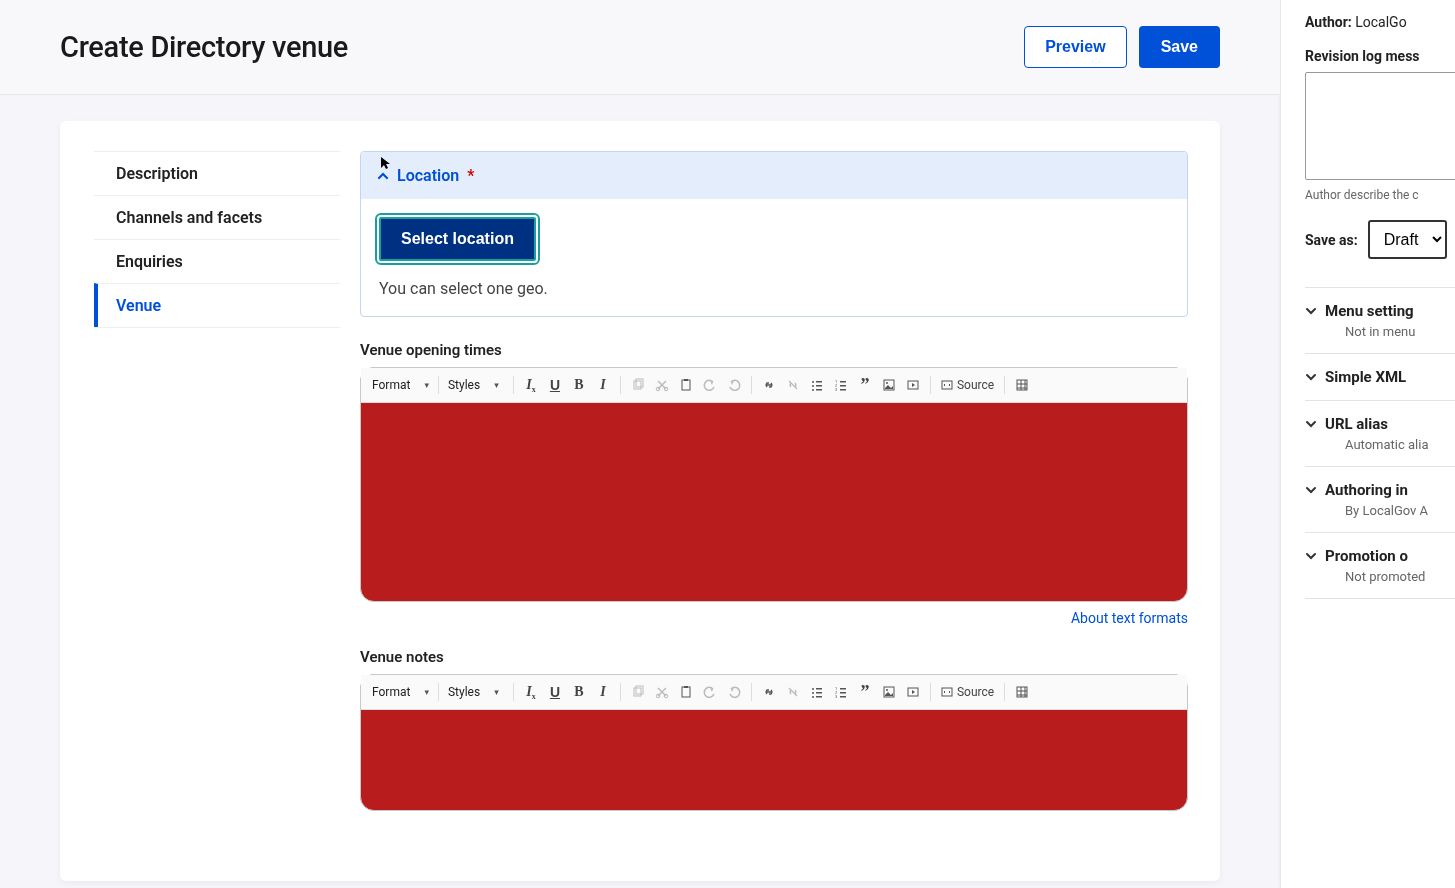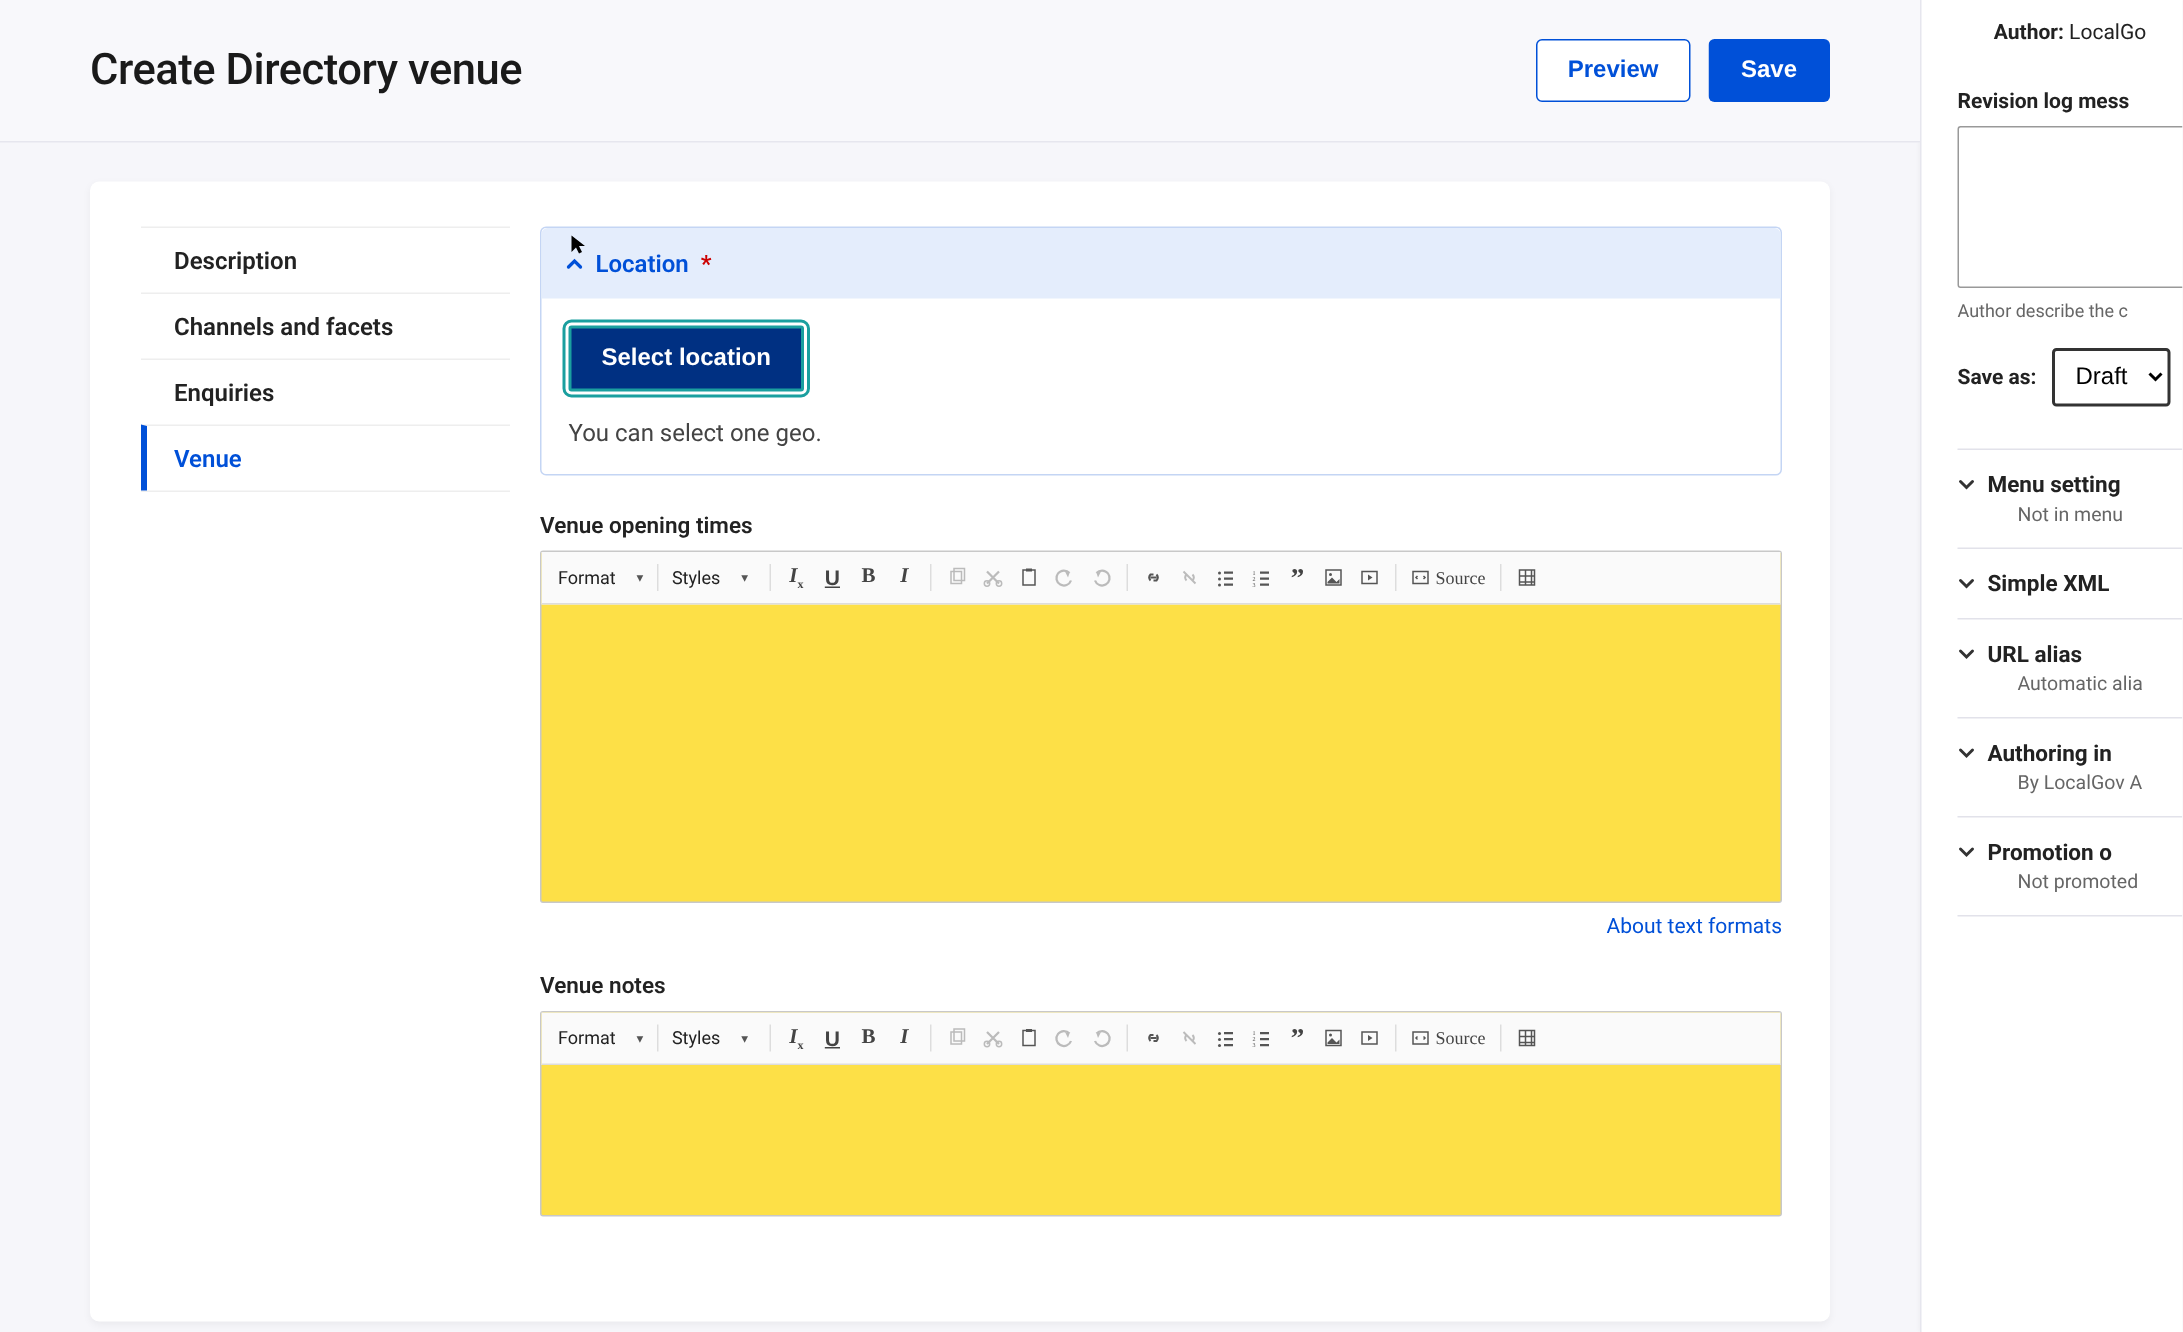--- a/index.html
+++ b/index.html
@@ -136,22 +136,22 @@
     color: #444;
   }
   .field-label {
     font-weight: 600;
     font-size: 15px;
     margin-bottom: 8px;
     display: block;
   }
   .editor-box {
     border: 1px solid #c8c8c8;
-    border-radius: 2px;
-    background: #fde047;
+    border-radius: 14px;
+    background: #b91c1c;
     margin-bottom: 8px;
   }
   .editor-toolbar {
     display: flex;
     align-items: center;
     padding: 6px 8px;
     border-bottom: 1px solid #ddd;
     gap: 2px;
     background: #fafafa;
     font-size: 12px;
@@ -181,21 +181,20 @@
   .tb-btn {
     width: 22px;
     height: 22px;
     display: inline-flex;
     align-items: center;
     justify-content: center;
     color: #444;
     cursor: pointer;
     font-size: 14px;
     border-radius: 2px;
-    font-family: Liberation Serif, serif;
   }
   .tb-btn.disabled { color: #bbb; cursor: default; }
   .tb-btn.bold { font-weight: 700; font-family: Georgia, serif; }
   .tb-btn.italic { font-style: italic; font-family: Georgia, serif; font-weight: 600; }
   .tb-btn.underline { text-decoration: underline; font-weight: 600; font-family: Arial; }
   .tb-btn .subx { font-size: 8px; position: relative; top:4px; font-style: normal;}
   .editor-area {
     min-height: 198px;
     padding: 10px;
   }
@@ -216,21 +215,21 @@
 
   
   .side-col {
     width: 175px;
     background: #fff;
     border-left: 1px solid #e6e6ee;
     padding: 14px 0 0 24px;
     overflow: hidden;
     box-shadow: -1px 0 3px rgba(0,0,0,0.04);
   }
-  .author-line { font-size: 14px; margin-bottom: 30px; white-space: nowrap; text-align: center; }
+  .author-line { font-size: 14px; margin-bottom: 18px; white-space: nowrap; }
   .author-line strong { font-weight: 700; }
   .rev-label { font-size: 14px; font-weight: 700; margin-bottom: 8px; white-space:nowrap;}
   .rev-box {
     border: 1px solid #999;
     border-radius: 2px;
     height: 108px;
     width: 200px;
     margin-bottom: 8px;
   }
   .rev-hint { font-size: 12px; color: #666; white-space: nowrap; margin-bottom: 18px;}

